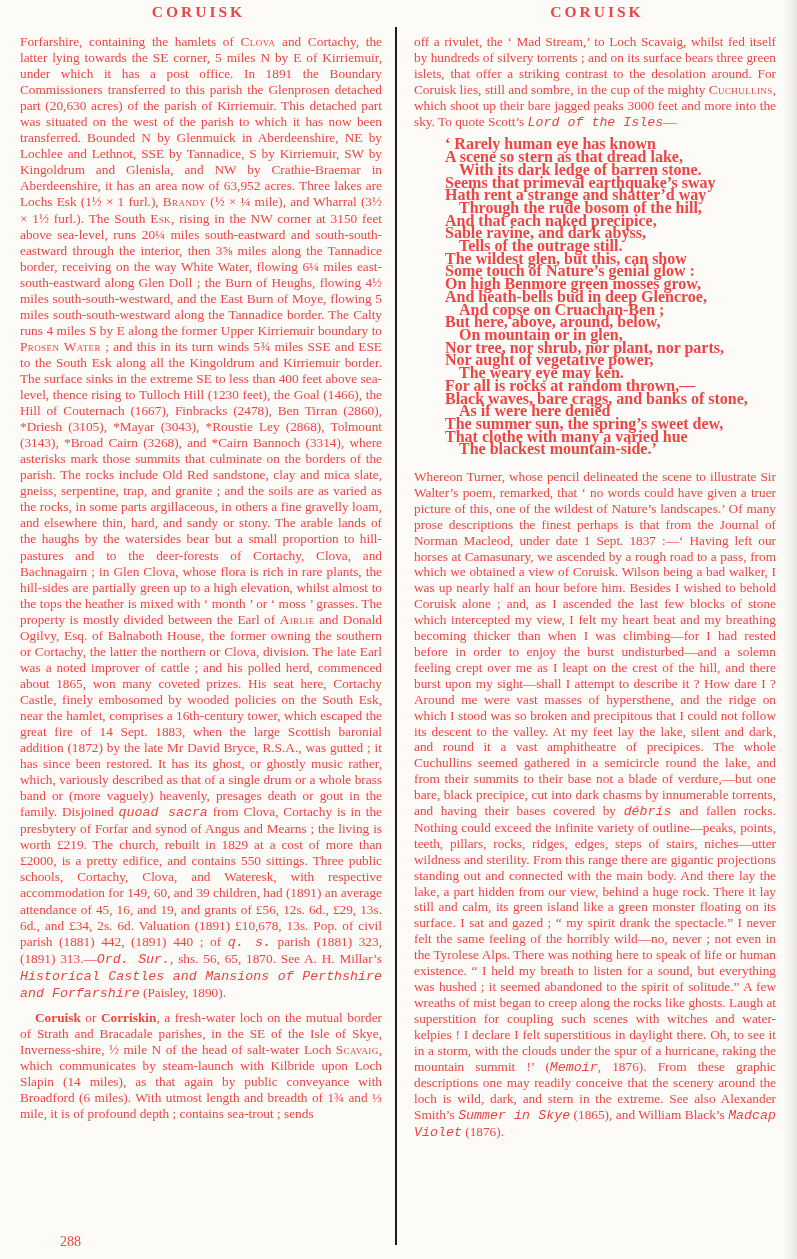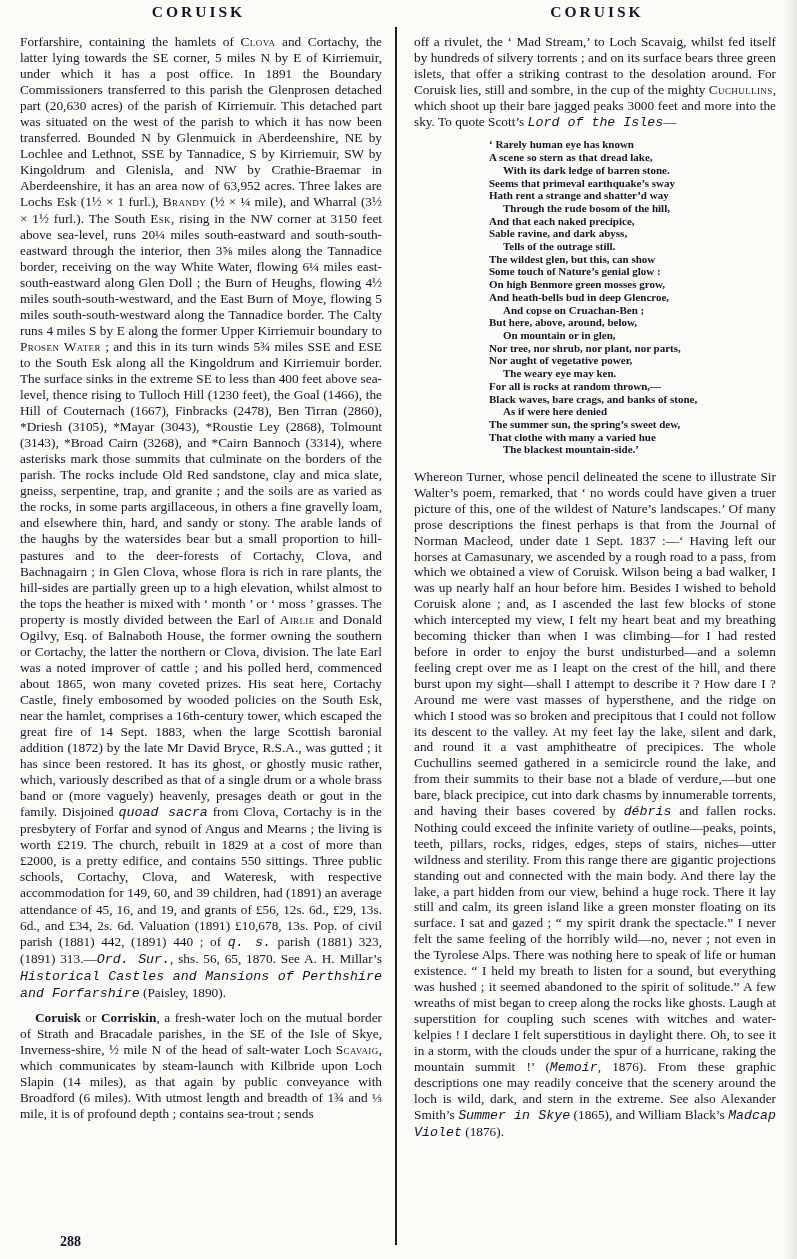--- a/index.html
+++ b/index.html
@@ -1,20 +1,20 @@
 <!DOCTYPE html>
 <html><head>
 <meta charset="utf-8">
 <style>
   html, body { margin:0; padding:0; background:#e8e6e0; }
   .page {
     position:relative; width:797px; height:1259px; margin:0 auto;
     background:#fcfbf7; overflow:hidden;
     font-family:"Liberation Serif","DejaVu Serif",serif;
-    color:#0f172a;
+    color:#ef4444;
   }
   .running-head {
     position:absolute; top:3px; font-weight:bold; font-size:15.5px;
     letter-spacing:3px; text-align:center;
   }
   .running-head.left  { left:0;  width:397px; }
   .running-head.right { left:397px; width:400px; }
   .column-divider {
     position:absolute; left:395px; top:27px; width:2px; height:1218px;
     background:#1e1e1e;
@@ -24,28 +24,28 @@
     font-size:13.3px; line-height:16.05px; overflow:hidden;
   }
   .col-left  { left:12px;  height:1208px; }
   .col-right { left:406px; height:1228px; line-height:15.9px; }
   .para { margin:8px; }
   .para.fl-indent { text-indent:15px; }
   .smallcaps { font-variant:small-caps; letter-spacing:.4px; }
   .italic { font-style:italic;font-family:Liberation Mono, monospace; }
   .bold { font-weight:bold; }
   .poem {
-    margin:7px 0 13px 83px; text-align:left;
-    font-size:11px; line-height:12.7px; font-weight:bold;
+    margin:7px 0 13px 39px; text-align:left;
+    font-size:16px; line-height:12.7px; font-weight:bold;
   }
   .poem-line { white-space:nowrap; }
   .poem-line.pl-indent { padding-left:14px; }
   .page-number {
     position:absolute; left:60px; top:1234px;
-    font-weight:bold; font-size:14px;
+    font-weight:normal; font-size:14px;
   }
   .scan-edge {
     position:absolute; right:0; top:0; width:14px; height:100%;
     background:linear-gradient(to left, rgba(60,55,45,.10), rgba(60,55,45,0));
     pointer-events:none;
   }
 </style>
 </head>
 <body>
 

